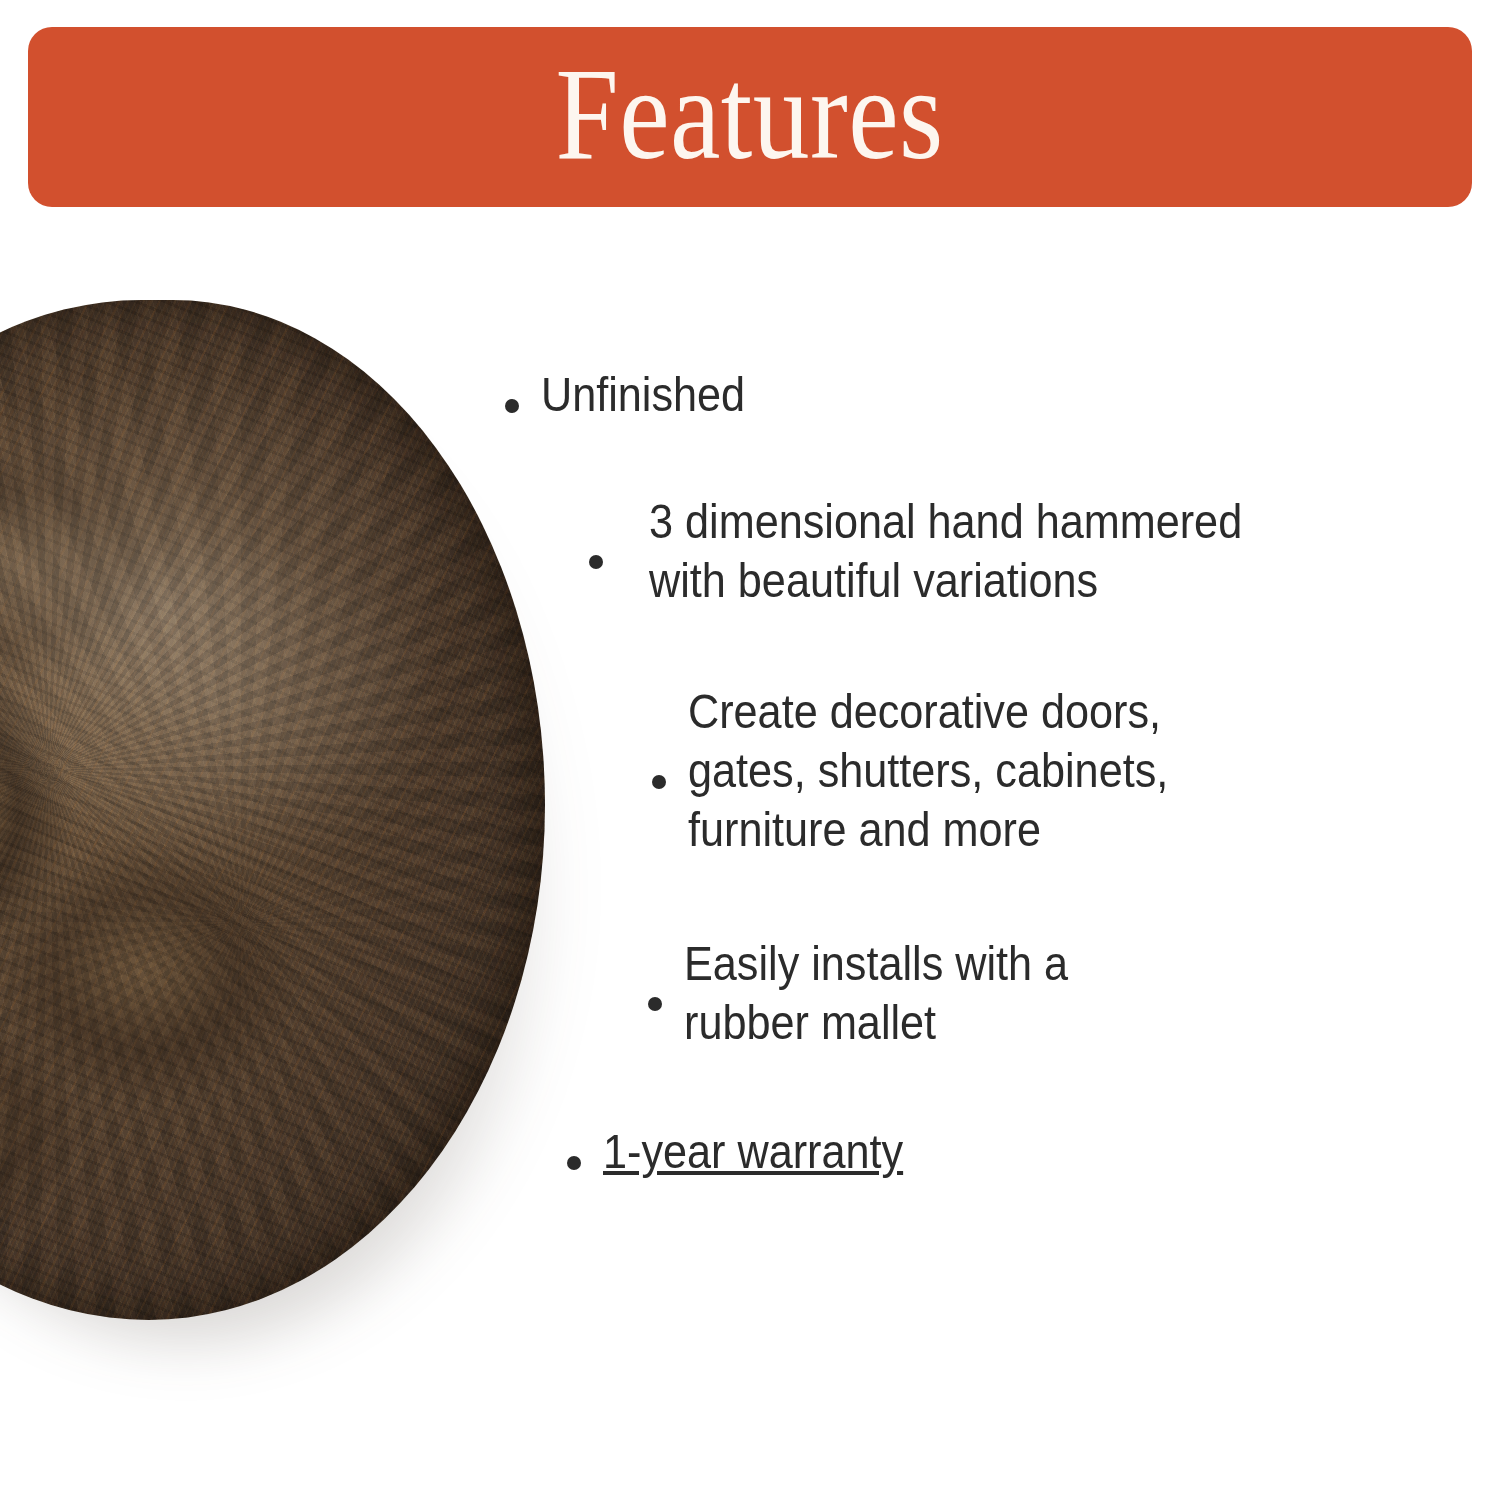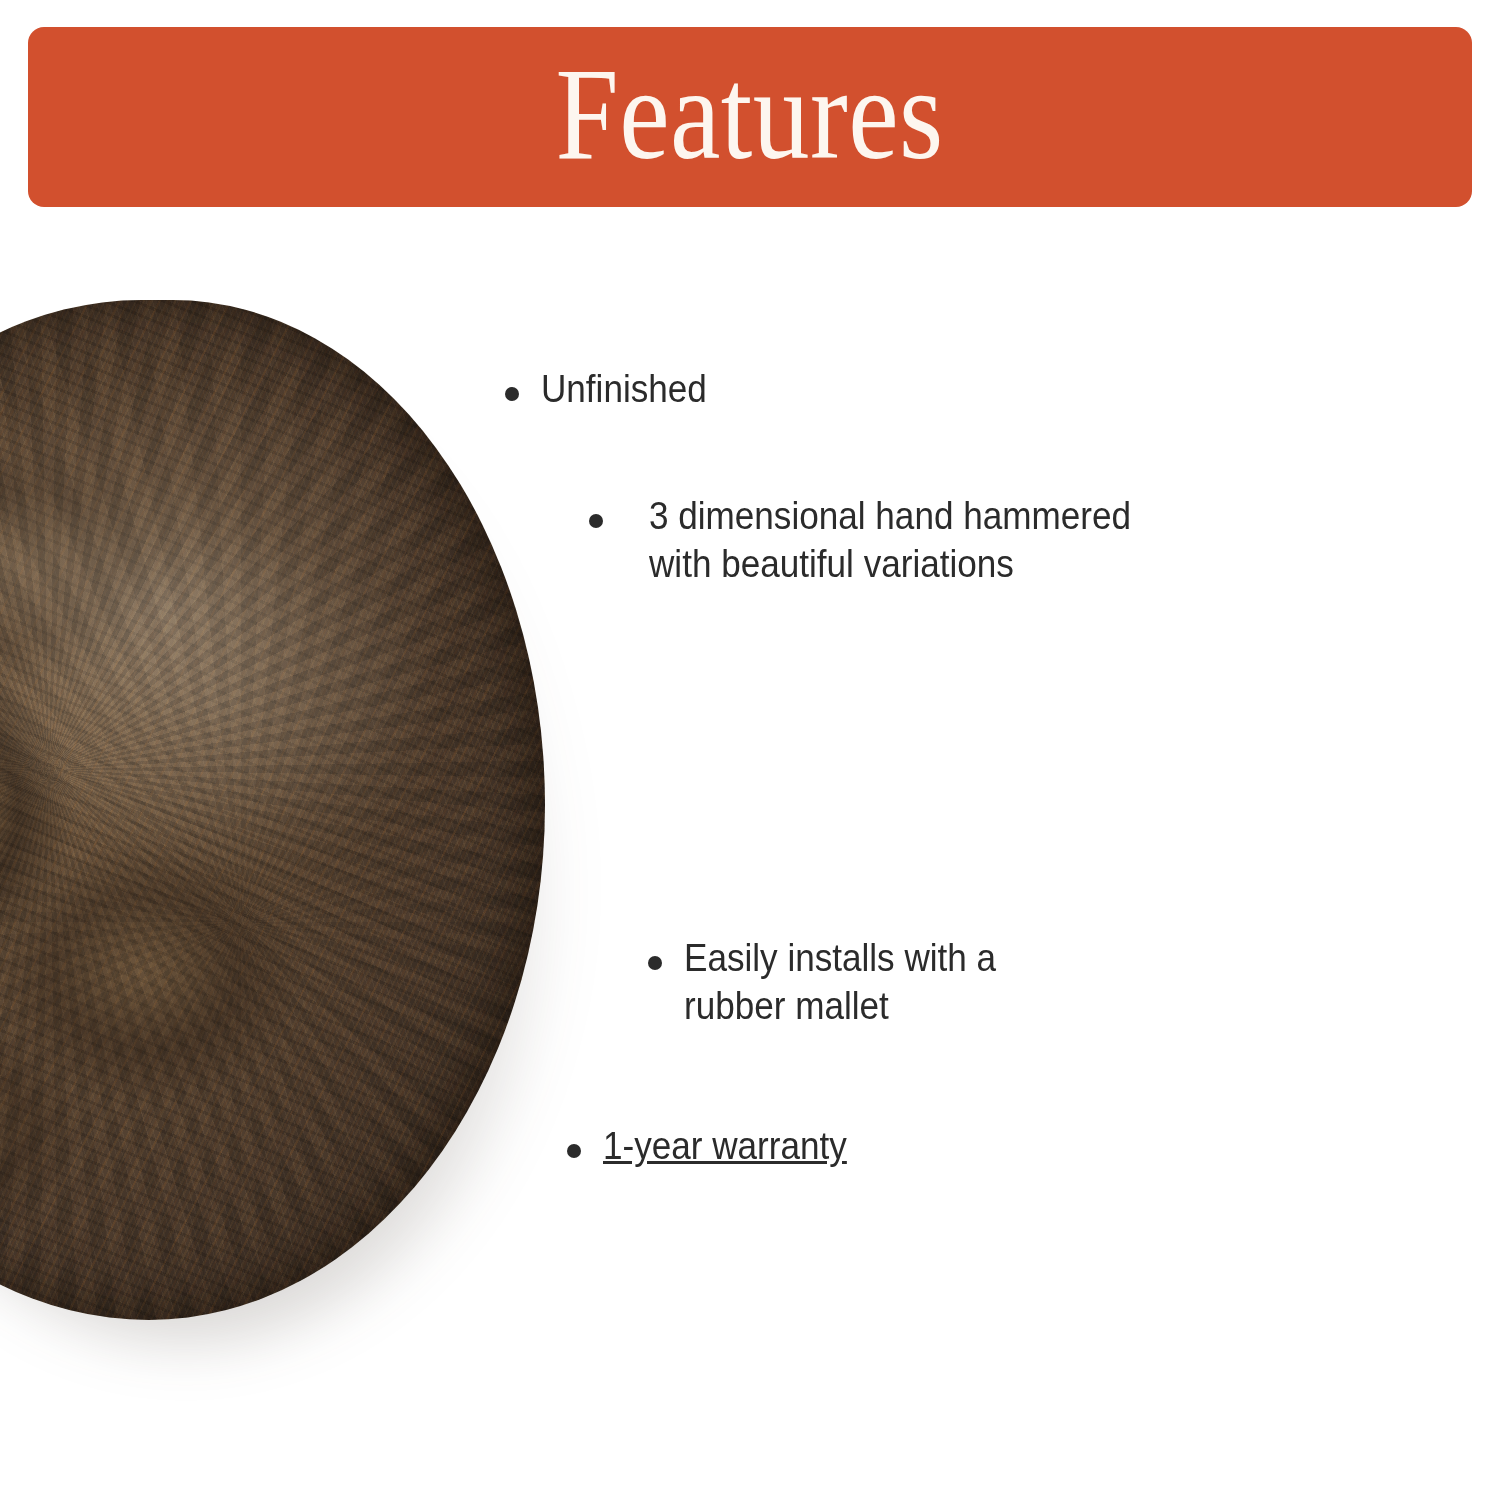--- a/index.html
+++ b/index.html
@@ -17,21 +17,21 @@
   }
 
   
   #header-banner {
     position: absolute;
     left: 28px;
     top: 27px;
     width: 1444px;
     height: 180px;
     background: #d2502e;
-    border-radius: 16px;
+    border-radius: 24px;
     display: flex;
     align-items: center;
     justify-content: center;
   }
   #header-title {
     font-family: "Liberation Serif", "DejaVu Serif", serif;
     font-size: 132px;
     line-height: 1;
     color: #fdf6ef;
     letter-spacing: 0.5px;
@@ -158,24 +158,24 @@
   #feature-list {
     position: absolute;
     left: 0;
     top: 0;
     width: 1500px;
     height: 1500px;
   }
   .feature-item {
     position: absolute;
     display: flex;
-    align-items: flex-start;
+    align-items: center;
     color: #2b2b2b;
     font-family: "Liberation Sans", sans-serif;
-    font-size: 39px;
+    font-size: 48px;
     line-height: 1.23;
   }
   .feature-bullet {
     flex: 0 0 auto;
     width: 14px;
     height: 14px;
     border-radius: 50%;
     background: #2b2b2b;
     margin-top: 22px;
     margin-right: 22px;
@@ -215,20 +215,26 @@
       <span class="feature-bullet"></span>
       <span class="feature-text">Unfinished</span>
     </div>
 
     <div class="feature-item" id="feature-item-1">
       <span class="feature-bullet"></span>
       <span class="feature-text">3 dimensional hand hammered
 with beautiful variations</span>
     </div>
 
+    <div class="feature-item" id="feature-item-2">
+      <span class="feature-bullet"></span>
+      <span class="feature-text">Create decorative doors,
+gates, shutters, cabinets,
+furniture and more</span>
+    </div>
 
     <div class="feature-item" id="feature-item-3">
       <span class="feature-bullet"></span>
       <span class="feature-text">Easily installs with a
 rubber mallet</span>
     </div>
 
     <div class="feature-item" id="feature-item-4">
       <span class="feature-bullet"></span>
       <span class="feature-text">1-year warranty</span>

